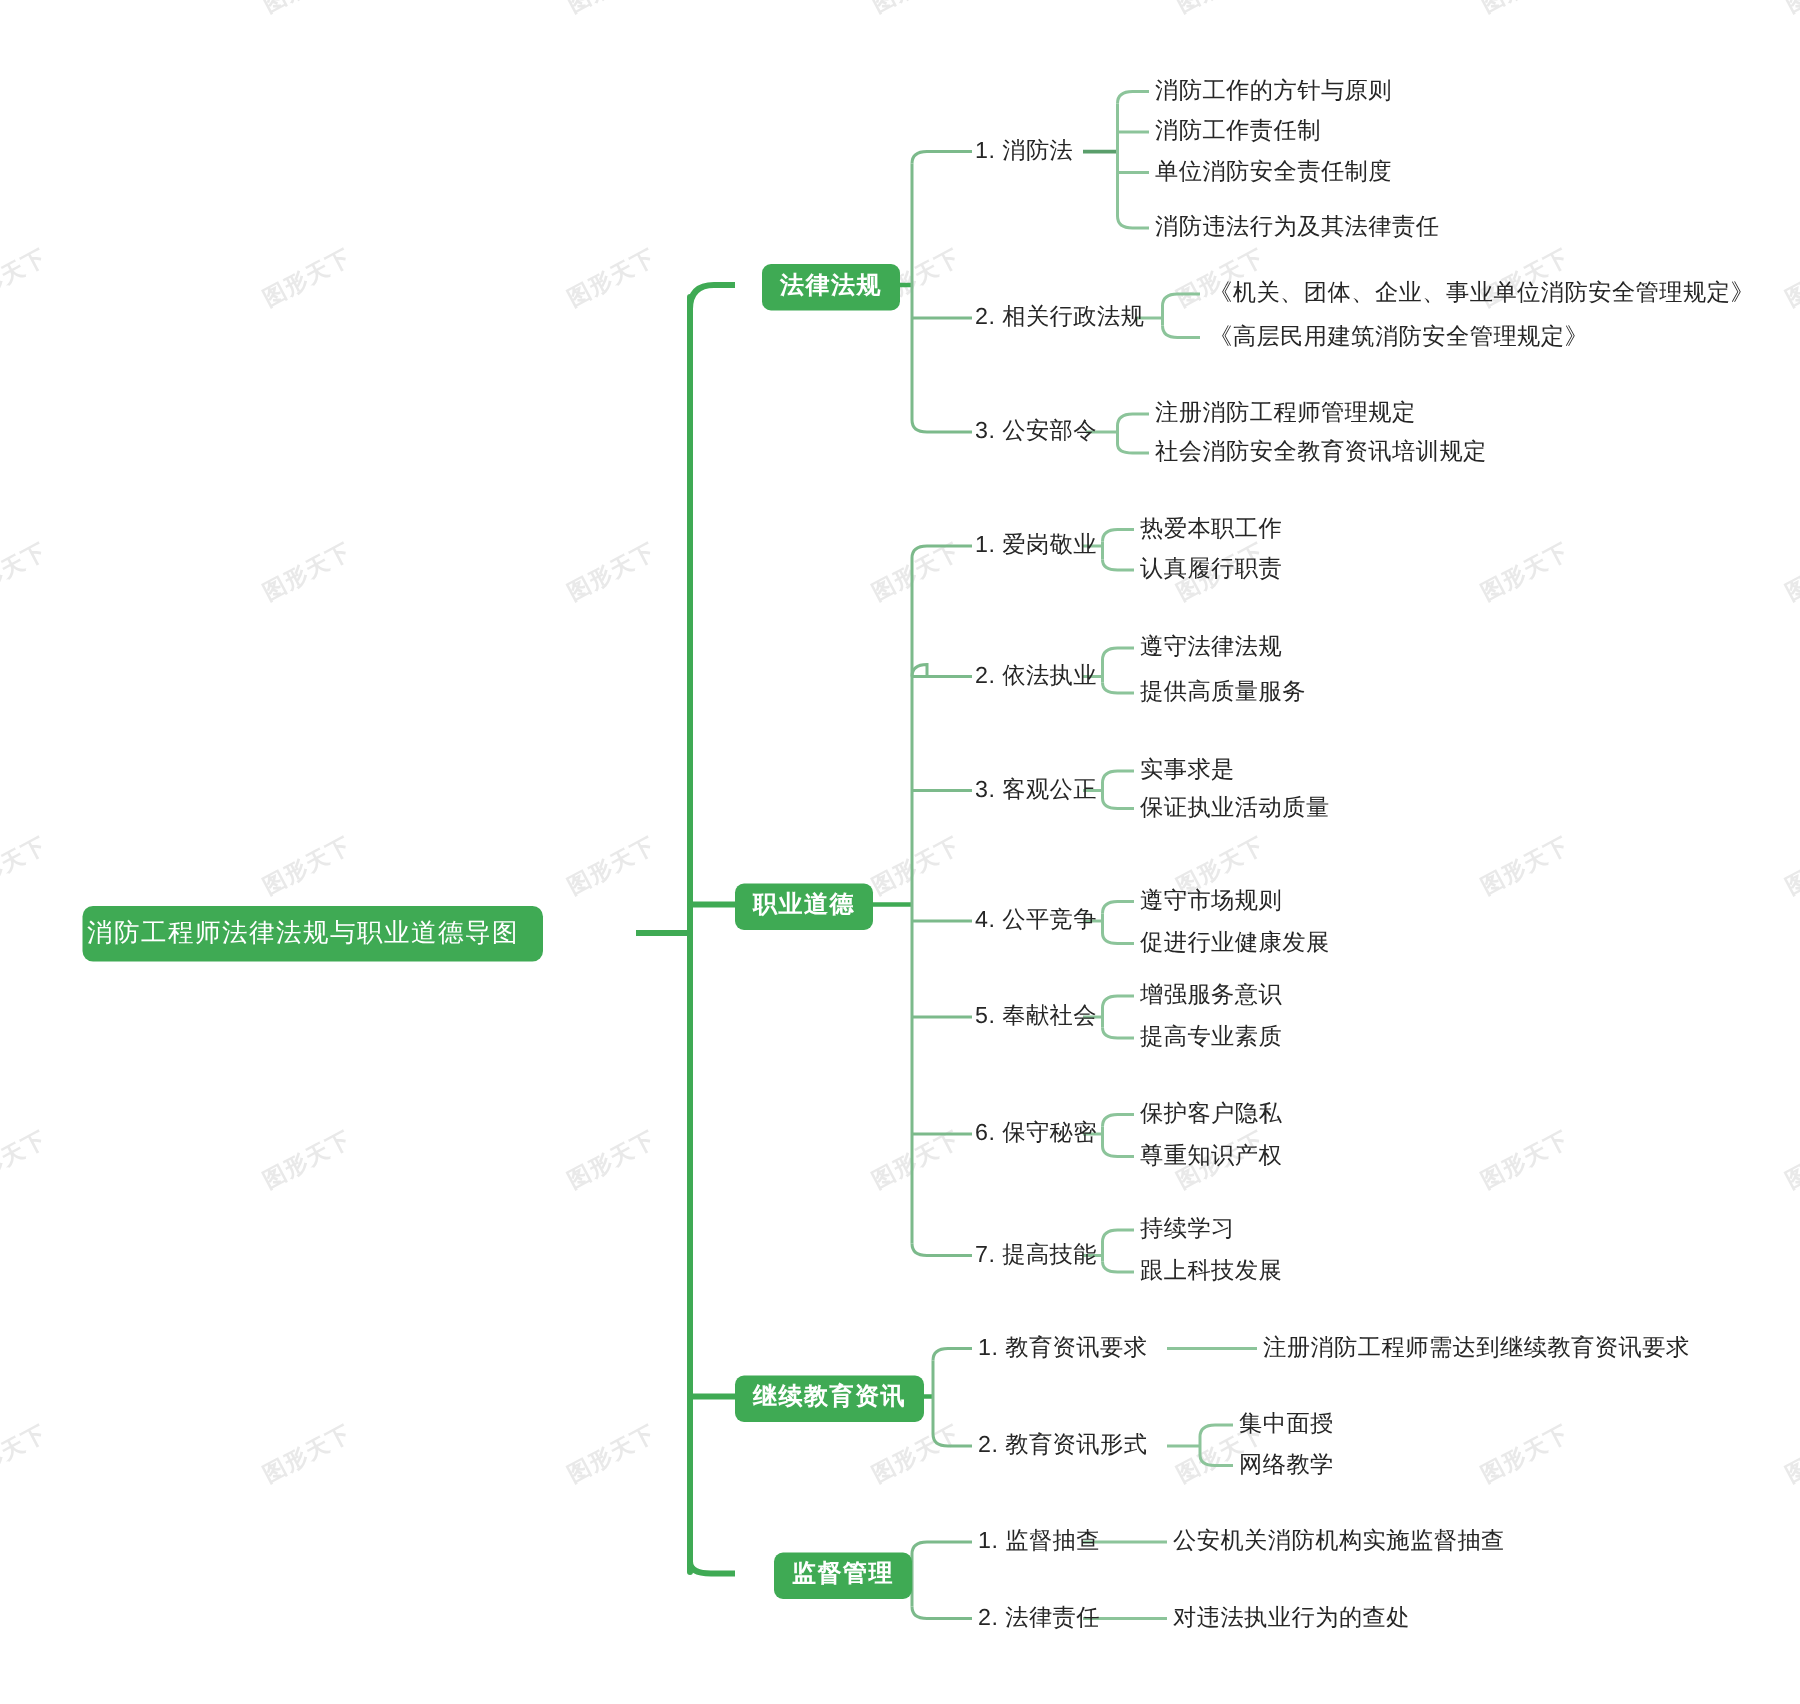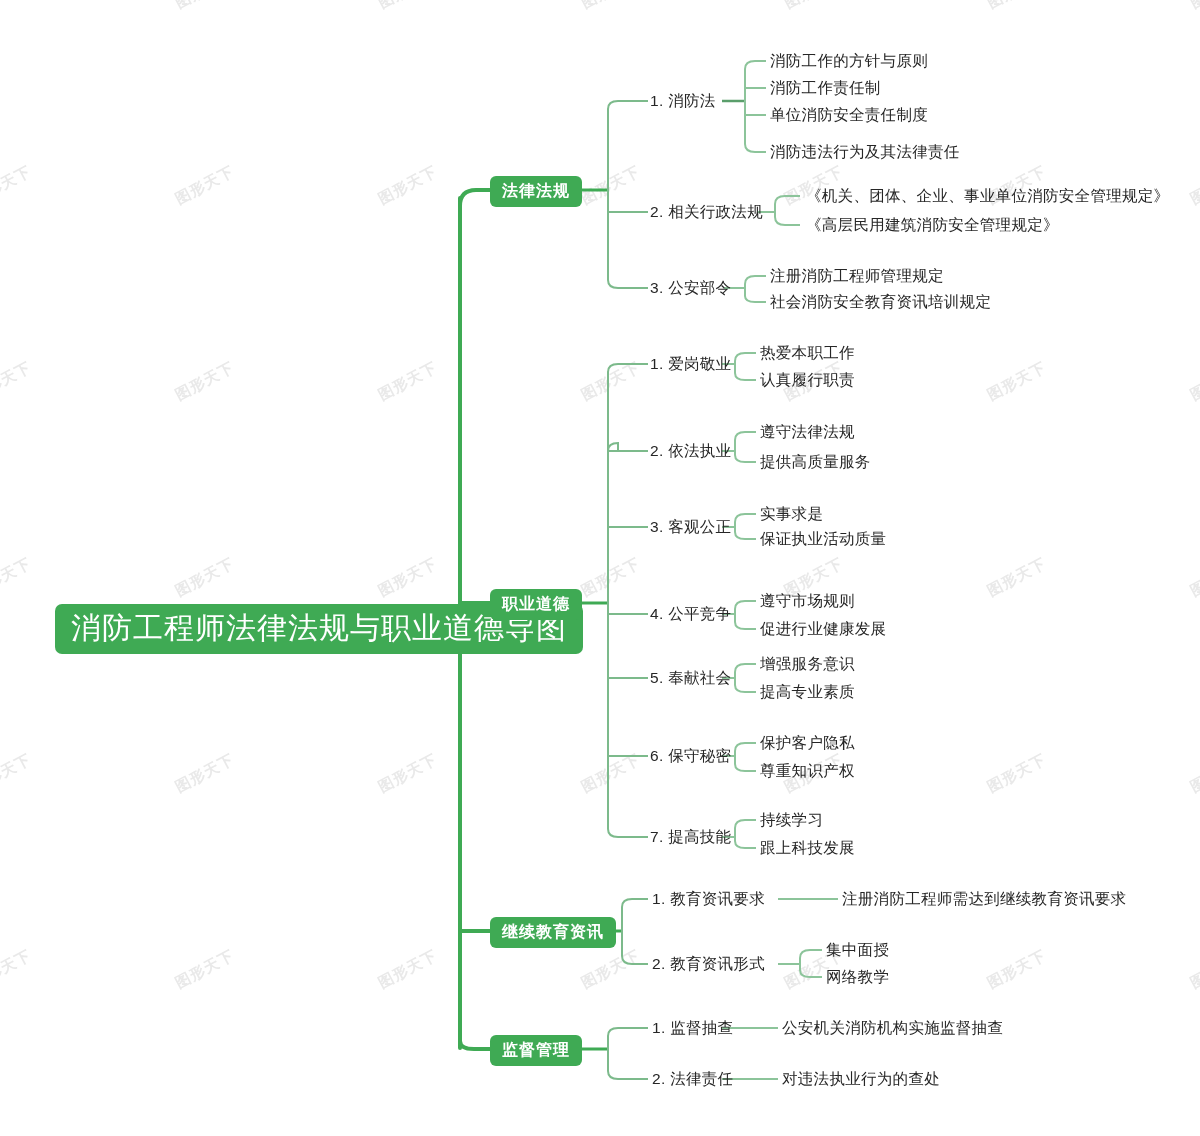--- a/index.html
+++ b/index.html
@@ -22,22 +22,22 @@
 
   
   #lines{position:absolute;left:0;top:0;width:1200px;height:1136px;z-index:1;}
 
   
   .node{position:absolute;z-index:2;white-space:nowrap;}
 
   .root-box{
     background:#3faa54;color:#ffffff;
     border-radius:7px;
-    font-size:30px;
-    padding:9px 16px 11px 16px;
+    font-size:17px;
+    padding:9px 16px 11px 3px;
     letter-spacing:1px;
     line-height:1;
   }
   .branch-box{
     background:#3faa54;color:#ffffff;
     border-radius:6px;
     font-size:16px;
     padding:7px 12px 8px 12px;
     letter-spacing:1px;
     line-height:1;
@@ -204,24 +204,24 @@
     <path d="M574 1049 H608" stroke="#3faa54" stroke-width="3" fill="none"></path>
     <path d="M608 1036 V1071" stroke="#7cba8b" stroke-width="2" fill="none"></path>
     <path d="M608 1036 Q608 1028 618 1028 H648" stroke="#7cba8b" stroke-width="2" fill="none"></path>
     <path d="M608 1071 Q608 1079 618 1079 H648" stroke="#7cba8b" stroke-width="2" fill="none"></path>
     <path d="M722 1028 H778" stroke="#8cc49a" stroke-width="2" fill="none"></path>
     <path d="M722 1079 H778" stroke="#8cc49a" stroke-width="2" fill="none"></path>
   </svg>
 
   <div class="node root-box" style="left:55px;top:604px;">消防工程师法律法规与职业道德导图</div>
 
-  <div class="node branch-box" style="left:490px;top:176px;">法律法规</div>
+  <div class="node branch-box" style="left:508px;top:176px;">法律法规</div>
   <div class="node branch-box" style="left:490px;top:589px;">职业道德</div>
   <div class="node branch-box" style="left:490px;top:917px;">继续教育资讯</div>
-  <div class="node branch-box" style="left:490px;top:1035px;">监督管理</div>
+  <div class="node branch-box" style="left:516px;top:1035px;">监督管理</div>
 
   <div class="node sub-label" style="left:650px;top:93px;">1. 消防法</div>
   <div class="node sub-label" style="left:650px;top:204px;">2. 相关行政法规</div>
   <div class="node sub-label" style="left:650px;top:280px;">3. 公安部令</div>
 
   <div class="node leaf-label" style="left:770px;top:53px;">消防工作的方针与原则</div>
   <div class="node leaf-label" style="left:770px;top:80px;">消防工作责任制</div>
   <div class="node leaf-label" style="left:770px;top:107px;">单位消防安全责任制度</div>
   <div class="node leaf-label" style="left:770px;top:144px;">消防违法行为及其法律责任</div>
 

